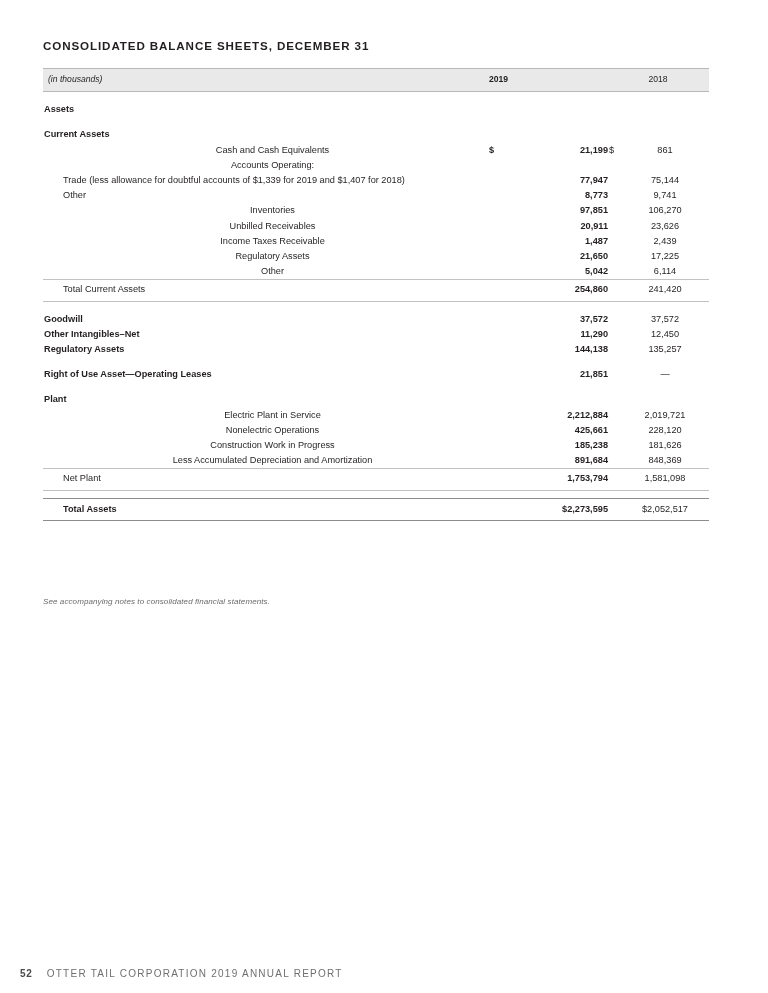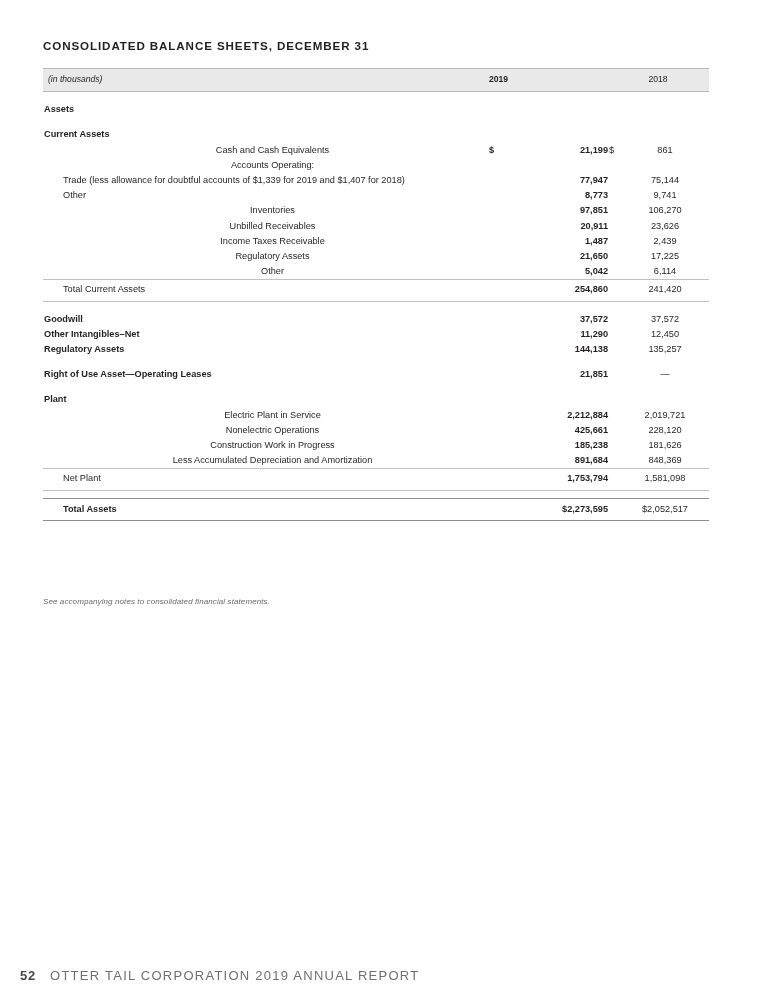--- a/index.html
+++ b/index.html
@@ -137,21 +137,21 @@
     color: #6a6a6a;
     letter-spacing: 0.1px;
     white-space: nowrap;
     margin-top: 33px;
   }
 
   .footer {
     position: absolute;
     left: 20px;
     top: 968px;
-    font-size: 13px;
+    font-size: 10px;
     letter-spacing: 1.25px;
     color: #6f6f6f;
     white-space: nowrap;
   }
   .footer .pg {
     font-weight: bold;
     color: #4a4a4a;
     margin-right: 14px;
     letter-spacing: 0.8px;
   }

